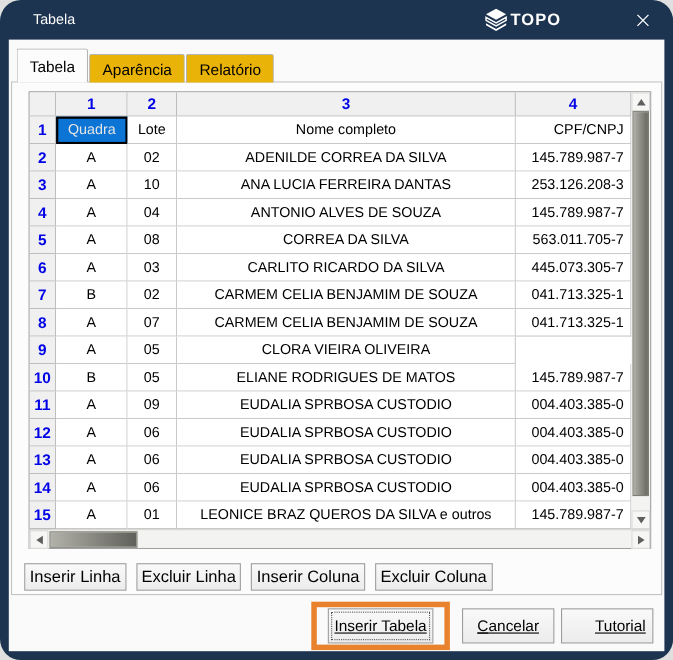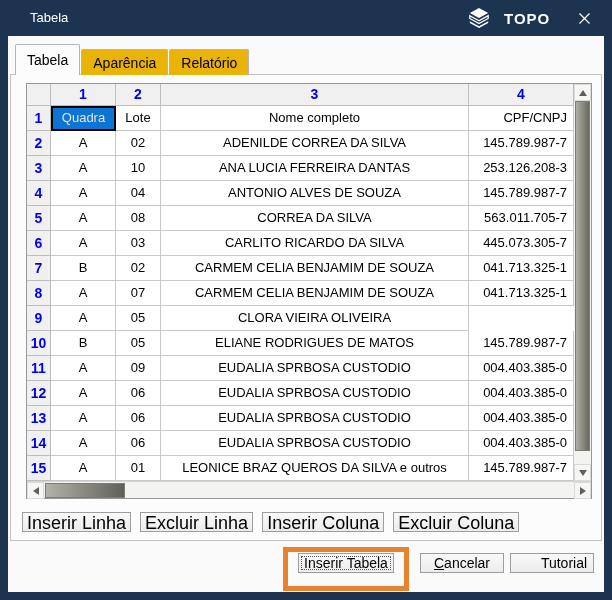--- a/index.html
+++ b/index.html
@@ -1,24 +1,24 @@
 <!DOCTYPE html>
 <html style="--navy: #1c3450; --sel: #0b74d4; --hdr: #0000e6; --hl: #e8822c;"><head>
 <meta charset="utf-8">
 <style>
   * { margin:0; padding:0; box-sizing:border-box; }
   html,body { width:612px; height:600px; }
   body { font-family:"Liberation Sans","DejaVu Sans",sans-serif; background:#e0e0e0; }
 
-  .window { position:relative; width:612px; height:600px; background:var(--navy,#1c3450); overflow:hidden; }
+  .window { position:relative; width:612px; height:600px; background:var(--navy,#1c3450); overflow:hidden;border-radius:19px; }
 
   
   .titlebar { position:absolute; left:0; top:0; width:612px; height:36px; }
   .title { position:absolute; left:30px; top:0; height:36px; line-height:36px; color:#fff; font-size:13px; }
-  .brand { position:absolute; left:468px; top:0; height:36px; display:flex; align-items:center; gap:14px; }
+  .brand { position:absolute; left:440px; top:0; height:36px; display:flex; align-items:center; gap:2px; }
   .brand-name { color:#fff; font-size:15px; font-weight:bold; letter-spacing:1px; }
   .close { position:absolute; right:18px; top:0; width:20px; height:36px; display:flex; align-items:center; justify-content:center; cursor:pointer; }
 
   
   .client { position:absolute; left:8px; top:36px; width:596px; height:556px; background:#fafafa; }
 
   
   .tabbar { position:absolute; left:7px; top:8px; height:31px; display:flex; align-items:flex-end; z-index:2; }
   .tab { background:#eab308; border:1px solid #b5b5b5; border-bottom:none; height:26px; padding:0 11px; font-size:14px; display:flex; align-items:center; color:#000; border-radius:2px 2px 0 0; margin-right:1px; cursor:pointer; }
   .tab.active { background:#fcfcfc; height:31px; font-size:14px; position:relative; }
@@ -50,22 +50,22 @@
   .hthumb { position:absolute; left:1px; top:1px; width:80px; height:15px; background:linear-gradient(to right,#b2b2aa,#60605a); border:1px solid #7d7d75; cursor:pointer; }
   .arr { width:0; height:0; display:block; }
   .arr.up    { border-left:4px solid transparent; border-right:4px solid transparent; border-bottom:6px solid #5f5f5f; }
   .arr.down  { border-left:4px solid transparent; border-right:4px solid transparent; border-top:6px solid #5f5f5f; }
   .arr.left  { border-top:4px solid transparent; border-bottom:4px solid transparent; border-right:6px solid #5f5f5f; }
   .arr.rightA{ border-top:4px solid transparent; border-bottom:4px solid transparent; border-left:6px solid #5f5f5f; }
 
   
   .btn { font-family:inherit; background:linear-gradient(#f9f9f9,#ececec); border:1px solid #9d9d9d; color:#000; cursor:pointer; }
   .editrow { position:absolute; left:11px; top:437px; display:flex; gap:9px; }
-  .btn.edit { height:20px; padding:0 4px; font-size:18px; }
-  .btn.footer { position:absolute; height:20px; font-size:14px; }
+  .btn.edit { height:25px; padding:0 4px; font-size:15px; }
+  .btn.footer { position:absolute; height:32px; font-size:14px;text-decoration:underline; }
   .btn.insert { left:290px; top:517px; width:96px; outline:1px dotted #555; outline-offset:-4px; }
   .btn.cancel { left:412px; top:517px; width:84px; }
   .btn.tutorial { left:502px; top:517px; width:84px;padding-left:24px; }
   .btn.cancel span { display:block; }
   .btn.cancel span::first-letter { text-decoration:underline; }
 
   .orange { position:absolute; left:275px; top:511px; width:126px; height:44px; border:5px solid var(--hl,#e8822c); pointer-events:none; z-index:5; }
 </style>
 </head>
 <body>

